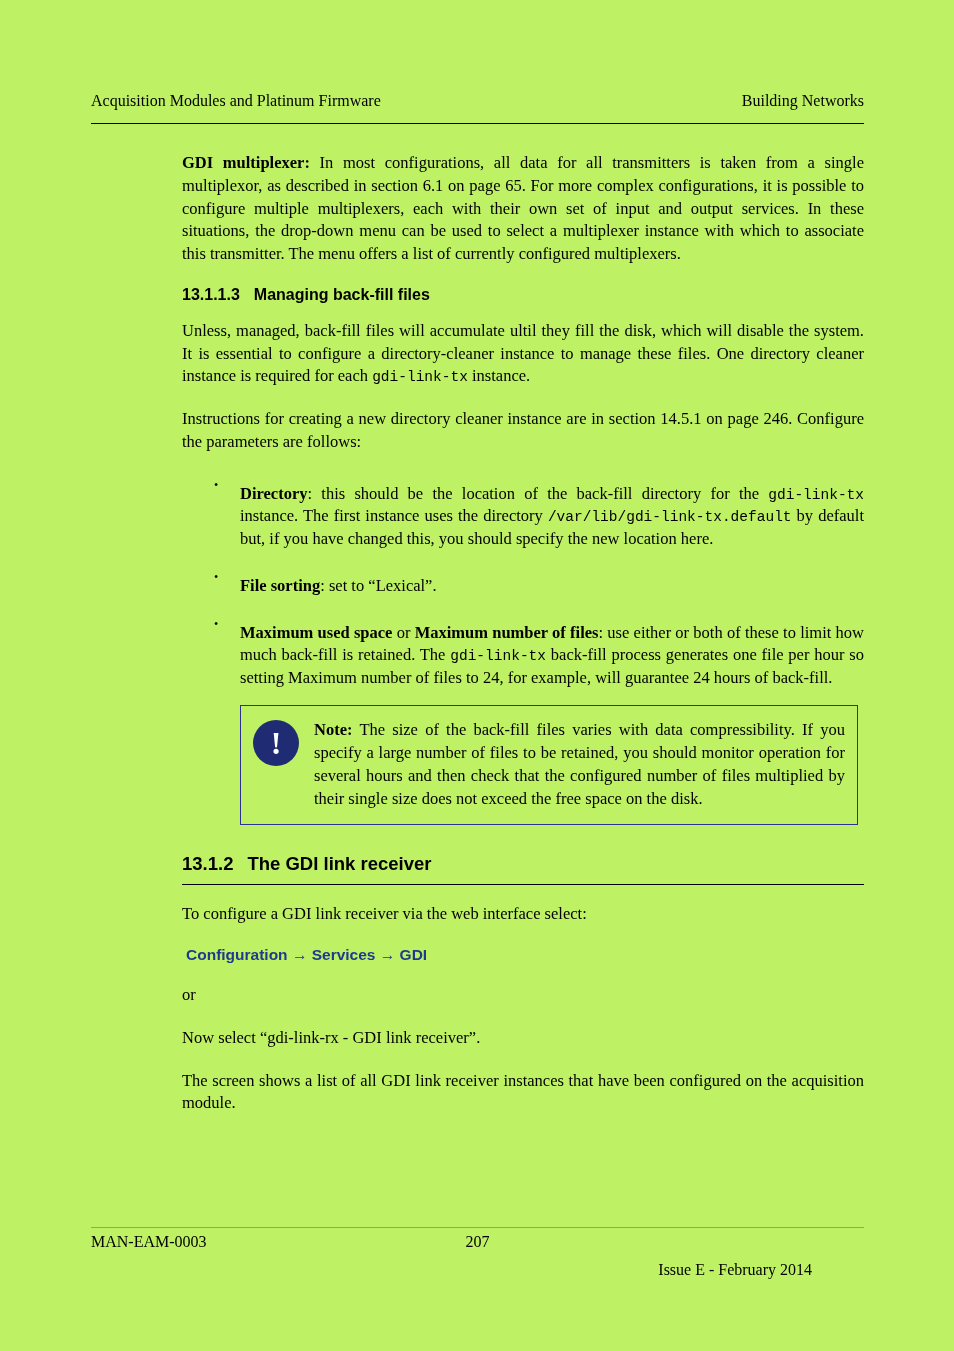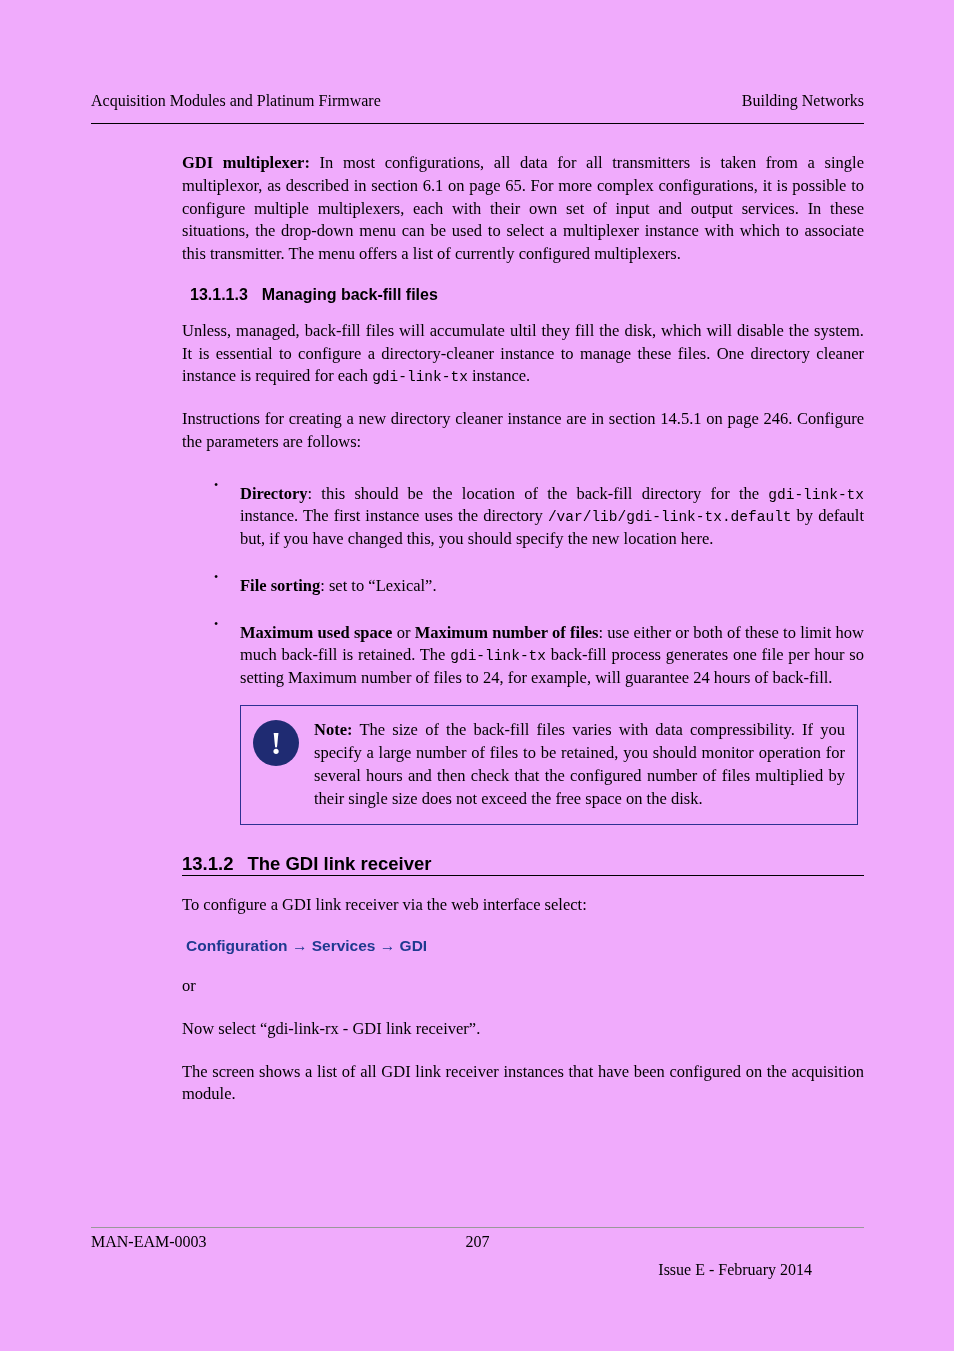--- a/index.html
+++ b/index.html
@@ -1,58 +1,58 @@
 <!DOCTYPE html>
 <html><head>
 <meta charset="utf-8">
 <style>
   * { box-sizing: border-box; }
   html, body { margin: 0; padding: 0; background: #ffffff; }
   .page {
     width: 954px; height: 1351px;
-    background: #f0abfc;
+    background: #bef264;
     position: relative;
     font-family: "Liberation Serif", serif;
     font-size: 16.5px;
     color: #000000;
     overflow: hidden;
   }
   .hdr {
     position: absolute; top: 92px; left: 91px; width: 773px;
     display: flex; justify-content: space-between;
     padding-bottom: 13px; border-bottom: 1.5px solid #000;
     font-size: 16px;
   }
   .content { position: absolute; top: 152px; left: 182px; width: 682px; }
   p.body { margin: 0 0 20px 0; text-align: justify; line-height: 1.38; }
   strong { font-weight: bold; }
   .mono { font-family: "Liberation Mono", "DejaVu Sans Mono", monospace; font-size: 14.5px; }
   .h3 {
     font-family: "Liberation Sans", sans-serif; font-weight: bold;
-    font-size: 16px; margin: 2px 0 16px 8px;
+    font-size: 16px; margin: 2px 0 16px 0;
   }
   .h3 .num, .h2 .num { margin-right: 14px; }
   .bullet { display: flex; margin: 0 0 15px 0; }
   .bullet .mark { flex: 0 0 26px; margin-left: 32px; font-size: 12px; padding-top: 4px; }
   .bullet .btext { flex: 1; text-align: justify; line-height: 1.38; margin-top: 9px; }
   .note {
     display: flex; gap: 15px;
     border: 1.5px solid #2e3192;
     margin: 6px 0 24px 58px; width: 618px;
     padding: 12px 12px 14px 12px;
   }
   .note-icon {
     flex: 0 0 46px; width: 46px; height: 46px; border-radius: 50%;
     background: #1f2b72; color: #ffffff;
     display: flex; align-items: center; justify-content: center;
     font-size: 32px; font-weight: bold; margin-top: 2px;
     font-family: "Liberation Serif", serif;
   }
   .note-body { flex: 1; text-align: justify; line-height: 1.4; }
-  .h2wrap { margin: 28px 0 18px 0; border-bottom: 1.5px solid #000; }
+  .h2wrap { margin: 28px 0 18px 0; border-bottom: 1.5px solid #000; padding-bottom: 9px; }
   .h2 { font-family: "Liberation Sans", sans-serif; font-weight: bold; font-size: 18.5px; margin: 0; }
   .nav-path {
     font-family: "Liberation Sans", sans-serif; font-weight: bold;
     font-size: 15.5px; color: #1e3a8f; margin: 0 0 20px 4px;
   }
   .ftr {
     position: absolute; top: 1227px; left: 91px; width: 773px;
     border-top: 1px solid #999999; padding-top: 5px;
     display: flex; font-size: 16px;
   }

